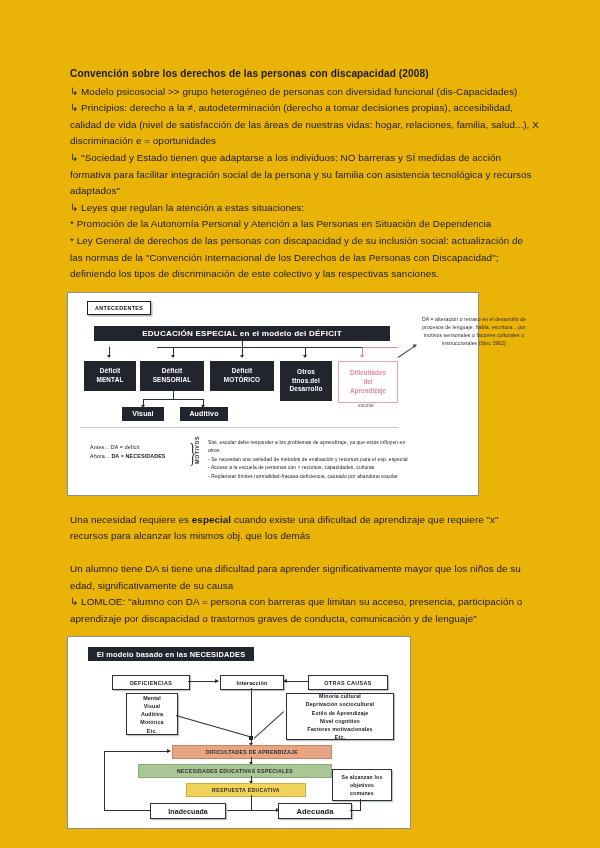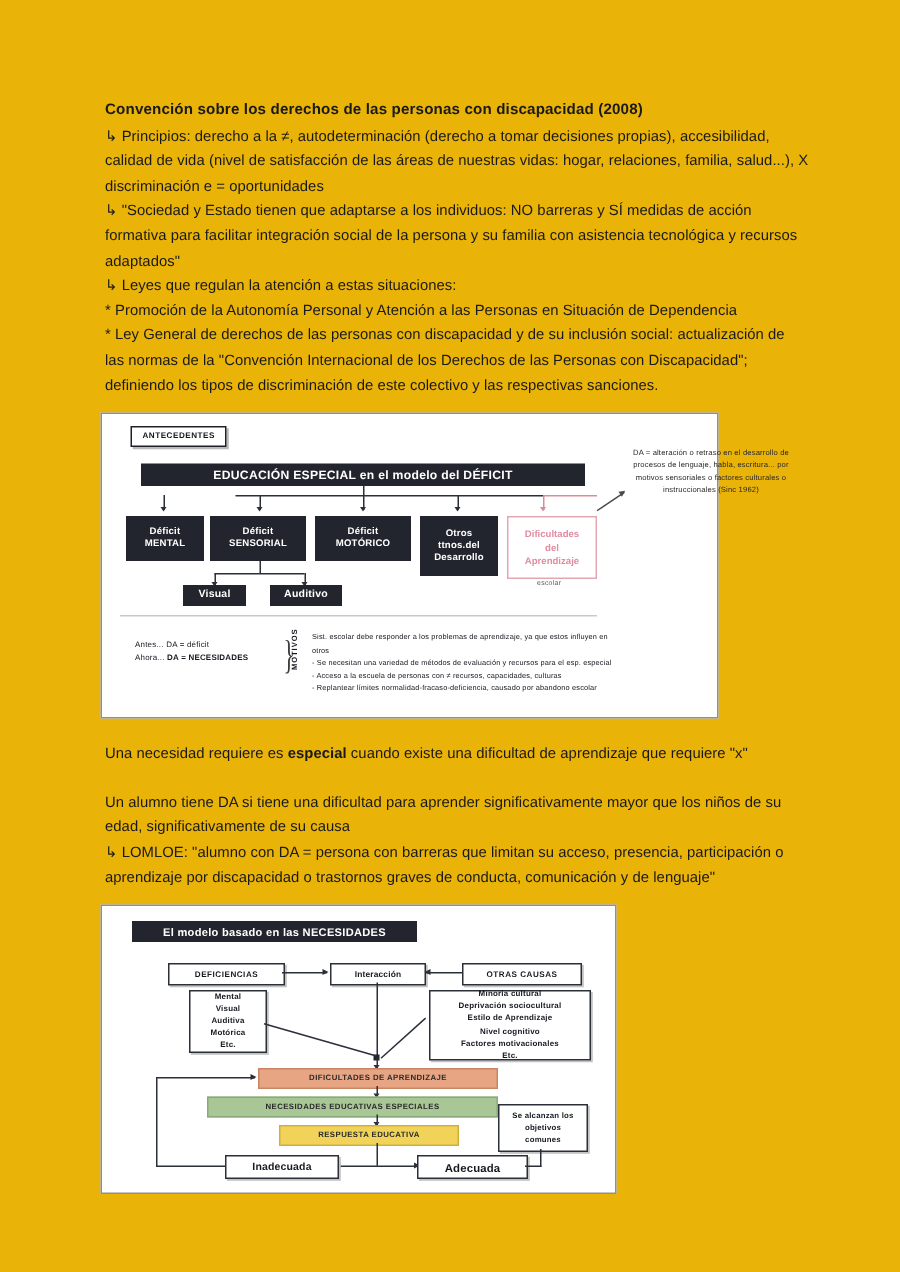--- a/index.html
+++ b/index.html
@@ -151,21 +151,21 @@
 
   
   #fig2{
     width:344px;height:193px;
     margin:9px 0 0 -3px;
   }
   .f2-inner{position:relative;width:100%;height:100%;}
 
   .bar-title2{
     position:absolute;left:20px;top:10px;
-    width:190px;height:14px;
+    width:166px;height:14px;
     background:#22252e;
     display:flex;align-items:center;justify-content:center;
     color:#fff;font-size:7.4px;font-weight:bold;letter-spacing:.2px;
   }
 
   .wbox{
     position:absolute;border:1px solid #2b2f38;background:#fff;
     display:flex;align-items:center;justify-content:center;
     text-align:center;color:#15181f;
     font-size:5.4px;font-weight:bold;letter-spacing:.35px;
@@ -208,20 +208,21 @@
   .diag{position:absolute;height:1px;background:#2b2f38;transform-origin:left center;}
   .hub{position:absolute;width:4px;height:4px;background:#22252e;}
 </style>
 </head>
 <body>
 
 <div class="page">
 
   <div>
     <p class="doc-title">Convención sobre los derechos de las personas con discapacidad (2008)</p>
+    <p class="ln">↳ Modelo psicosocial &gt;&gt; grupo heterogéneo de personas con diversidad funcional (dis-Capacidades)</p>
     <p class="ln">↳ Principios: derecho a la ≠, autodeterminación (derecho a tomar decisiones propias), accesibilidad,</p>
     <p class="ln">calidad de vida (nivel de satisfacción de las áreas de nuestras vidas: hogar, relaciones, familia, salud...), X</p>
     <p class="ln">discriminación e = oportunidades</p>
     <p class="ln">↳ "Sociedad y Estado tienen que adaptarse a los individuos: NO barreras y SÍ medidas de acción</p>
     <p class="ln">formativa para facilitar integración social de la persona y su familia con asistencia tecnológica y recursos</p>
     <p class="ln">adaptados"</p>
     <p class="ln">↳ Leyes que regulan la atención a estas situaciones:</p>
     <p class="ln">* Promoción de la Autonomía Personal y Atención a las Personas en Situación de Dependencia</p>
     <p class="ln">* Ley General de derechos de las personas con discapacidad y de su inclusión social: actualización de</p>
     <p class="ln">las normas de la "Convención Internacional de los Derechos de las Personas con Discapacidad";</p>
@@ -306,20 +307,21 @@
 
       <div class="hw-note">DA = alteración o retraso en el desarrollo de procesos de lenguaje, habla, escritura... por motivos sensoriales o factores culturales o instruccionales (Sinc 1962)</div>
       <div class="hw-arrow"></div>
 
     </div>
   </div>
 
   <div class="gap"></div>
   <div>
     <p class="ln"><span>Una necesidad requiere es </span><b>especial</b><span> cuando existe una dificultad de aprendizaje que requiere "x"</span></p>
+    <p class="ln">recursos para alcanzar los mismos obj. que los demás</p>
   </div>
 
   <div class="gap"></div>
   <div>
     <p class="ln">Un alumno tiene DA si tiene una dificultad para aprender significativamente mayor que los niños de su</p>
     <p class="ln">edad, significativamente de su causa</p>
     <p class="ln">↳ LOMLOE: "alumno con DA = persona con barreras que limitan su acceso, presencia, participación o</p>
     <p class="ln">aprendizaje por discapacidad o trastornos graves de conducta, comunicación y de lenguaje"</p>
   </div>
 

